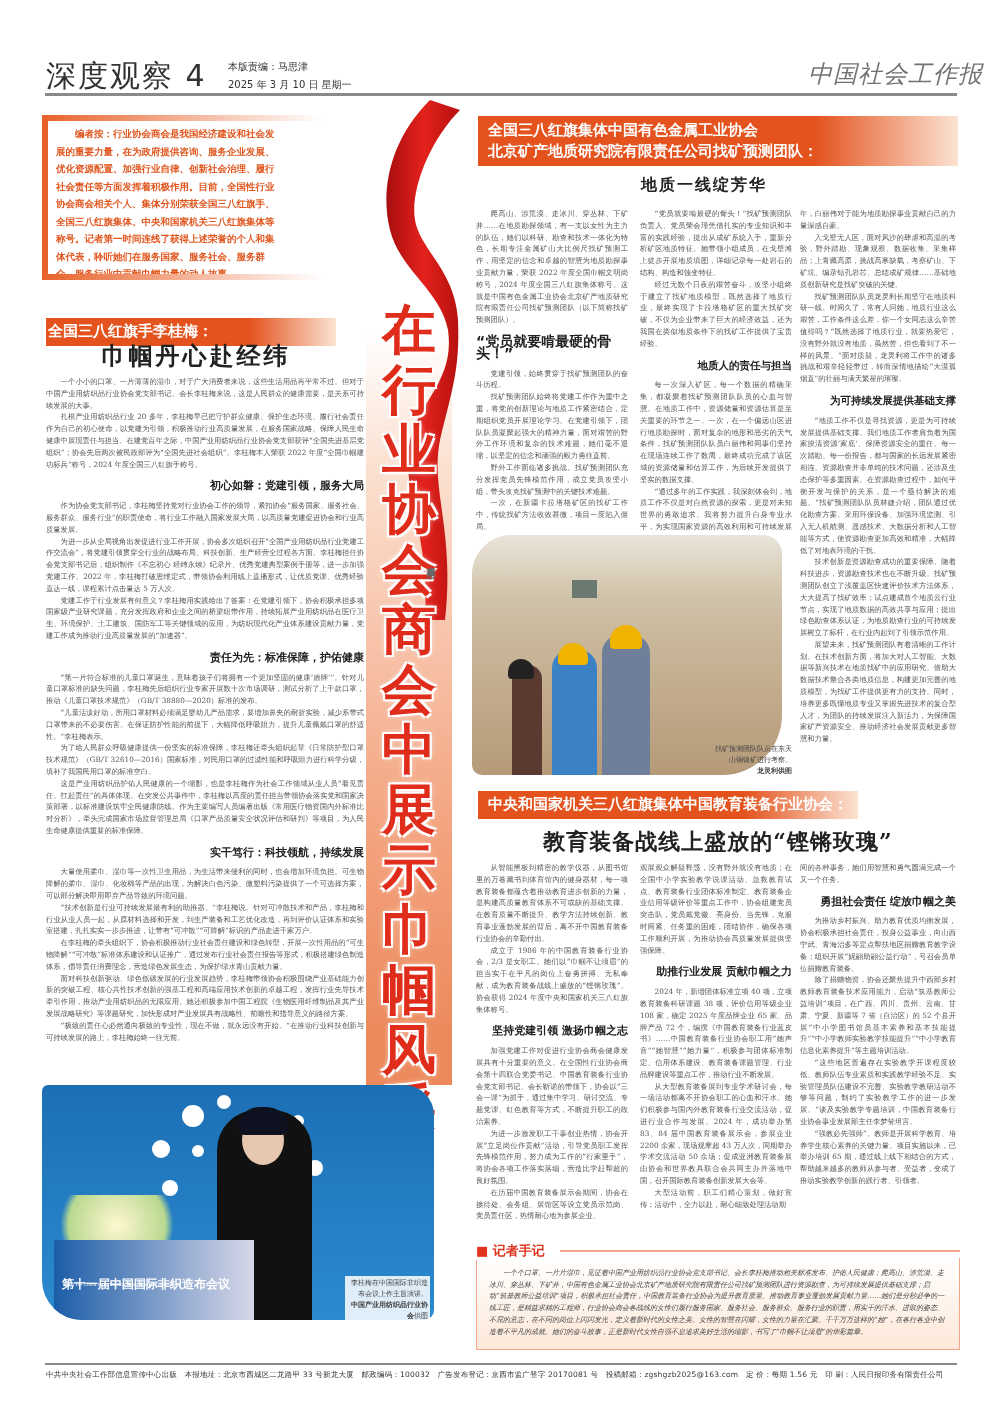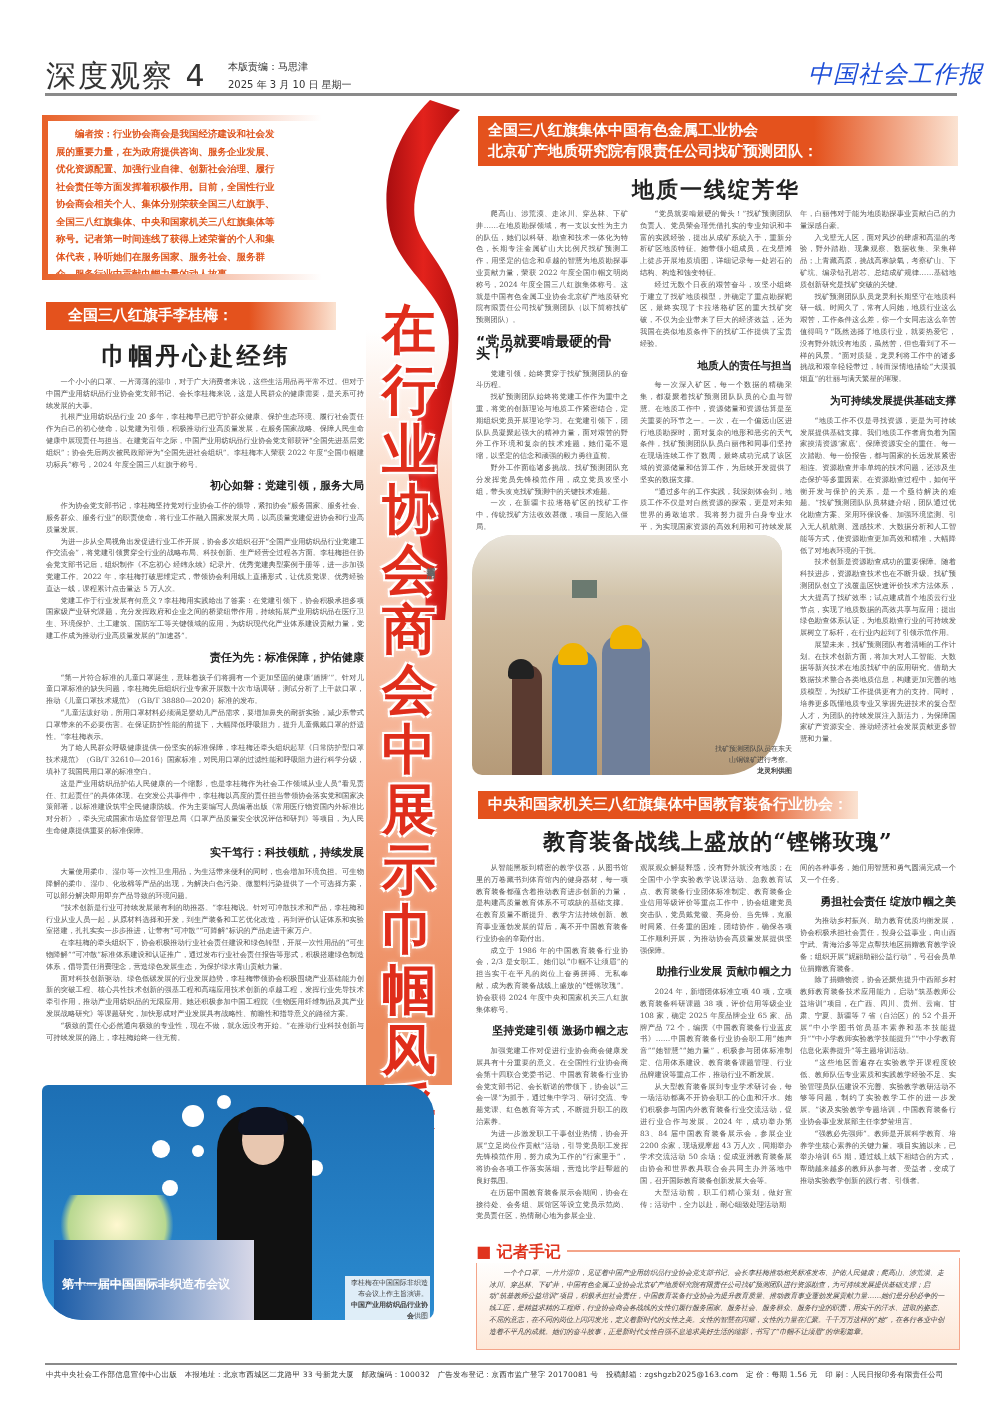--- a/index.html
+++ b/index.html
@@ -1,48 +1,48 @@
 <!DOCTYPE html>
 <html><head>
 <meta charset="utf-8">
 <style>
 *{box-sizing:border-box;margin:0;padding:0}
 body{width:1000px;height:1410px;background:#fff;position:relative;font-family:"DejaVu Serif","Liberation Serif",serif;color:#333;overflow:hidden}
 .abs{position:absolute}
 .masthead-section{left:46px;top:56px;font-family:"DejaVu Sans","Liberation Sans",sans-serif;font-size:30px;color:#333;letter-spacing:2px}
 .masthead-editor{left:228px;top:60px;font-family:"DejaVu Sans",sans-serif;font-size:10px;color:#333}
 .masthead-date{left:228px;top:78px;font-family:"DejaVu Sans",sans-serif;font-size:10px;color:#333}
-.masthead-logo{left:808px;top:58px;font-family:"DejaVu Serif",serif;font-style:italic;font-size:24px;color:#1d4ed8;letter-spacing:1px}
+.masthead-logo{left:808px;top:58px;font-family:"DejaVu Serif",serif;font-style:italic;font-size:24px;color:#737373;letter-spacing:1px}
 .masthead-rule{left:45px;top:93px;width:912px;height:3px;background:#8a8a8a}
 .editor-note{left:42px;top:115px;width:244px;height:165px;border:6px solid #e8622a;border-right:none;background:#fff}
 .editor-note p{font-family:"DejaVu Sans",sans-serif;font-size:9.5px;line-height:17.5px;color:#e0561e;font-weight:bold;padding:4px 8px 0 8px;text-indent:2em}
 .note-top{left:42px;top:115px;width:280px;height:6px;background:linear-gradient(90deg,#e8622a,#fff)}
 .note-bot{left:42px;top:274px;width:280px;height:6px;background:linear-gradient(90deg,#e8622a,#fff)}
 .sec-banner{background:linear-gradient(90deg,#e4521d 0%,#e4521d 70%,#fbe3d2 100%);color:#fff;font-family:"DejaVu Sans",sans-serif;font-weight:bold}
-.b1{left:46px;top:302px;width:290px;height:28px;font-size:15px;padding:4px 22px}
+.b1{left:46px;top:318px;width:290px;height:28px;font-size:15px;padding:4px 2px}
 .b2{left:478px;top:116px;width:480px;height:50px;font-size:15px;padding:4px 10px;line-height:21px}
 .b3{left:478px;top:791px;width:380px;height:28px;font-size:15px;padding:4px 10px}
 .headline{font-family:"DejaVu Serif",serif;font-weight:bold;color:#222;text-align:center}
 .h1{left:46px;top:340px;width:300px;font-size:24px;letter-spacing:3px}
-.h2{left:476px;top:175px;width:480px;font-size:22px;letter-spacing:2px}
+.h2{left:464px;top:175px;width:480px;font-size:16px;letter-spacing:2px}
 .h3{left:478px;top:827px;width:480px;font-size:22px;letter-spacing:1px}
 .col{font-size:7.3px;line-height:11.8px;color:#555;text-align:justify}
 .col p{text-indent:2em}
 .sub{font-family:"DejaVu Sans",sans-serif;font-weight:bold;font-size:11px;color:#222;text-align:right;margin:10px 0 8px}
 .vert-band{left:366px;top:330px;width:86px;height:700px;background:linear-gradient(180deg,#fff 0%,#fbe0d0 20%,#f4a582 70%,#ec8a5c 100%)}
 .vert-band2{left:366px;top:1030px;width:86px;height:55px;background:#ec8a5c}
 .ribbon{left:370px;top:100px;width:90px;height:520px}
 .vtitle{left:372px;top:300px;width:74px;font-family:"DejaVu Sans",sans-serif;font-weight:bold;font-size:54px;line-height:60px;color:#e02d1b;text-align:center;text-shadow:-2px -2px 0 #fff,2px -2px 0 #fff,-2px 2px 0 #fff,2px 2px 0 #fff,0 0 6px #fff}
 .byline{left:422px;top:560px;width:14px;font-size:9px;line-height:11px;color:#666;writing-mode:vertical-rl}
 .photo1{left:42px;top:1085px;width:392px;height:235px;border-radius:6px 30px 10px 40px;overflow:hidden;background:linear-gradient(180deg,#1d6fb4,#2b8bd0)}
 .photo2{left:472px;top:535px;width:310px;height:240px;border-radius:40px 20px 60px 10px;overflow:hidden;background:linear-gradient(180deg,#d8d3c8 0%,#cbb99c 40%,#b59a78 100%)}
 .cap{font-size:7px;line-height:11px;color:#444;text-align:right}
 .notebox{left:476px;top:1258px;width:484px;height:92px;border:1.5px solid #f4a58a;border-top:none;background:linear-gradient(180deg,#fff 0%,#fde8d8 100%);padding:10px 12px 12px}
 .notebox p{font-size:7px;line-height:11.7px;color:#444;text-indent:2em;font-style:italic}
-.notehead{left:476px;top:1242px;font-family:"DejaVu Sans",sans-serif;font-weight:bold;font-size:16px;color:#e0341e;background:#fff;padding-right:6px}
+.notehead{left:476px;top:1242px;font-family:"DejaVu Sans",sans-serif;font-weight:bold;font-size:13px;color:#e0341e;background:#fff;padding-right:6px}
 .notehead-line{left:560px;top:1250px;width:400px;height:1.5px;background:#f4a58a}
 .footer-rule{left:45px;top:1363px;width:912px;height:2px;background:#8a8a8a}
 .footer{left:46px;top:1370px;width:912px;font-family:"DejaVu Sans",sans-serif;font-size:7.5px;color:#333;white-space:nowrap;letter-spacing:0.2px}
 .dot{position:absolute;border-radius:50%;background:#fff}
 </style>
 </head>
 <body>
 
 <div class="abs masthead-section"><span>深度观察</span> <span>4</span></div>
 <div class="abs masthead-editor">本版责编：马思津</div>
@@ -124,21 +124,21 @@
 <div class="abs col" style="left:476px;top:208px;width:152px">
   <p>爬高山、涉荒漠、走冰川、穿丛林、下矿井……在地质勘探领域，有一支以女性为主力的队伍，她们以科研、勘查和技术一体化为特色，长期专注金属矿山大比例尺找矿预测工作，用坚定的信念和卓越的智慧为地质勘探事业贡献力量，荣获 2022 年度全国巾帼文明岗称号，2024 年度全国三八红旗集体称号。这就是中国有色金属工业协会北京矿产地质研究院有限责任公司找矿预测团队（以下简称找矿预测团队）。</p>
   <div class="sub" style="text-align:left;font-size:14px">“党员就要啃最硬的骨头！”</div>
   <p>党建引领，始终贯穿于找矿预测团队的奋斗历程。</p>
   <p>找矿预测团队始终将党建工作作为重中之重，将党的创新理论与地质工作紧密结合，定期组织党员开展理论学习。在党建引领下，团队队员凝聚起强大的精神力量，面对艰苦的野外工作环境和复杂的技术难题，她们毫不退缩，以坚定的信念和顽强的毅力勇往直前。</p>
   <p>野外工作面临诸多挑战。找矿预测团队充分发挥党员先锋模范作用，成立党员攻坚小组，带头攻克找矿预测中的关键技术难题。</p>
   <p>一次，在新疆卡拉塔格矿区的找矿工作中，传统找矿方法收效甚微，项目一度陷入僵局。</p>
 </div>
 <div class="abs col" style="left:640px;top:208px;width:152px;height:326px;overflow:hidden">
   <p>“党员就要啃最硬的骨头！”找矿预测团队负责人、党员荣会瑾凭借扎实的专业知识和丰富的实践经验，提出从成矿系统入手，重新分析矿区地质特征。她带领小组成员，在戈壁滩上徒步开展地质填图，详细记录每一处岩石的结构、构造和蚀变特征。</p>
-  <p>经过无数个日夜的艰苦奋斗，攻坚小组终于建立了找矿地质模型，并确定了重点勘探靶区，最终实现了卡拉塔格矿区的重大找矿突破，不仅为企业带来了巨大的经济效益，还为我国在类似地质条件下的找矿工作提供了宝贵经验。</p>
+  <p>经过无数个日夜的艰苦奋斗，攻坚小组终于建立了找矿地质模型，既然选择了地质行业，最终实现了卡拉塔格矿区的重大找矿突破，不仅为企业带来了巨大的经济效益，还为我国在类似地质条件下的找矿工作提供了宝贵经验。</p>
   <div class="sub" style="font-size:10.5px">地质人的责任与担当</div>
   <p>每一次深入矿区，每一个数据的精确采集，都凝聚着找矿预测团队队员的心血与智慧。在地质工作中，资源储量和资源估算是至关重要的环节之一。一次，在一个偏远山区进行地质勘探时，面对复杂的地形和恶劣的天气条件，找矿预测团队队员白丽伟和同事们坚持在现场连续工作了数周，最终成功完成了该区域的资源储量和估算工作，为后续开发提供了坚实的数据支撑。</p>
   <p>“通过多年的工作实践，我深刻体会到，地质工作不仅是对自然资源的探索，更是对未知世界的勇敢追求。我将努力提升自身专业水平，为实现国家资源的高效利用和可持续发展贡献力量。”从事地质工作多</p>
 </div>
 <div class="abs col" style="left:800px;top:208px;width:156px;height:575px;overflow:hidden">
   <p style="text-indent:0">年，白丽伟对于能为地质勘探事业贡献自己的力量深感自豪。</p>
   <p>入戈壁无人区，面对风沙的肆虐和高温的考验，野外踏勘、现象观察、数据收集、采集样品；上青藏高原，挑战高寒缺氧，考察矿山、下矿坑、编录钻孔岩芯、总结成矿规律……基础地质创新研究是找矿突破的关键。</p>
   <p>找矿预测团队队员龙灵利长期坚守在地质科研一线。时间久了，常有人问她，地质行业这么艰苦，工作条件这么差，你一个女同志这么辛苦值得吗？“既然选择了地质行业，就要热爱它，没有野外就没有地质，虽然苦，但也看到了不一样的风景。”面对质疑，龙灵利将工作中的诸多挑战和艰辛轻轻带过，转而深情地描绘“大漠孤烟直”的壮丽与满天繁星的璀璨。</p>
   <div class="sub" style="font-size:10.5px">为可持续发展提供基础支撑</div>
   <p>“地质工作不仅是寻找资源，更是为可持续发展提供基础支撑。我们地质工作者肩负着为国家摸清资源‘家底’、保障资源安全的重任。每一次踏勘、每一份报告，都与国家的长远发展紧密相连。资源勘查并非单纯的技术问题，还涉及生态保护等多重因素。在资源勘查过程中，如何平衡开发与保护的关系，是一个亟待解决的难题。”找矿预测团队队员林婕介绍，团队通过优化勘查方案、采用环保设备、加强环境监测、引入无人机航测、遥感技术、大数据分析和人工智能等方式，使资源勘查更加高效和精准，大幅降低了对地表环境的干扰。</p>

